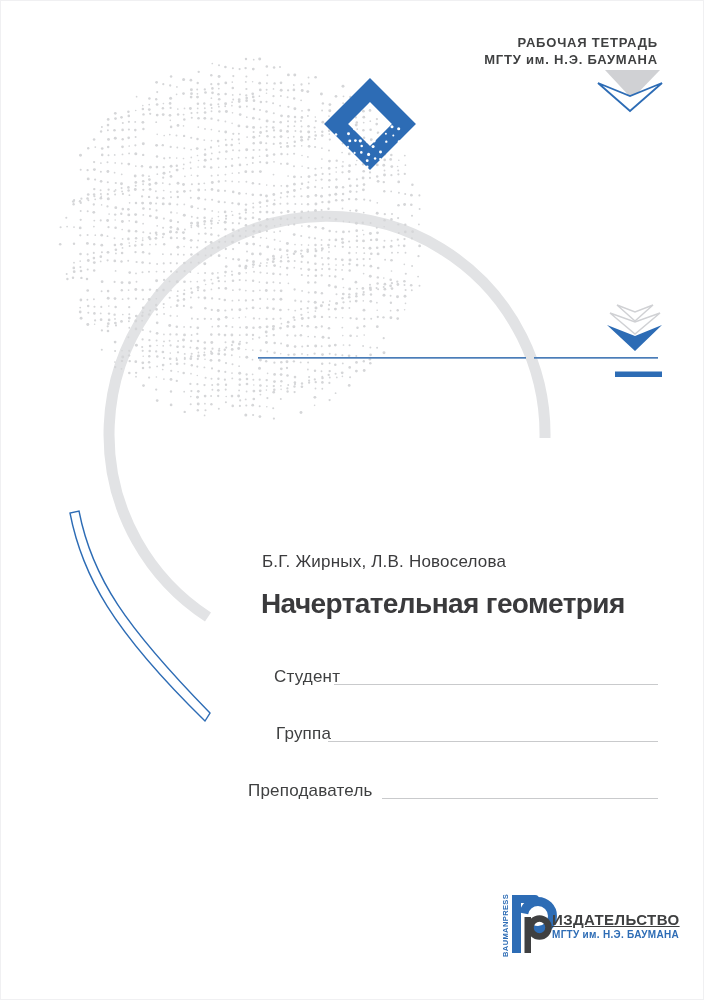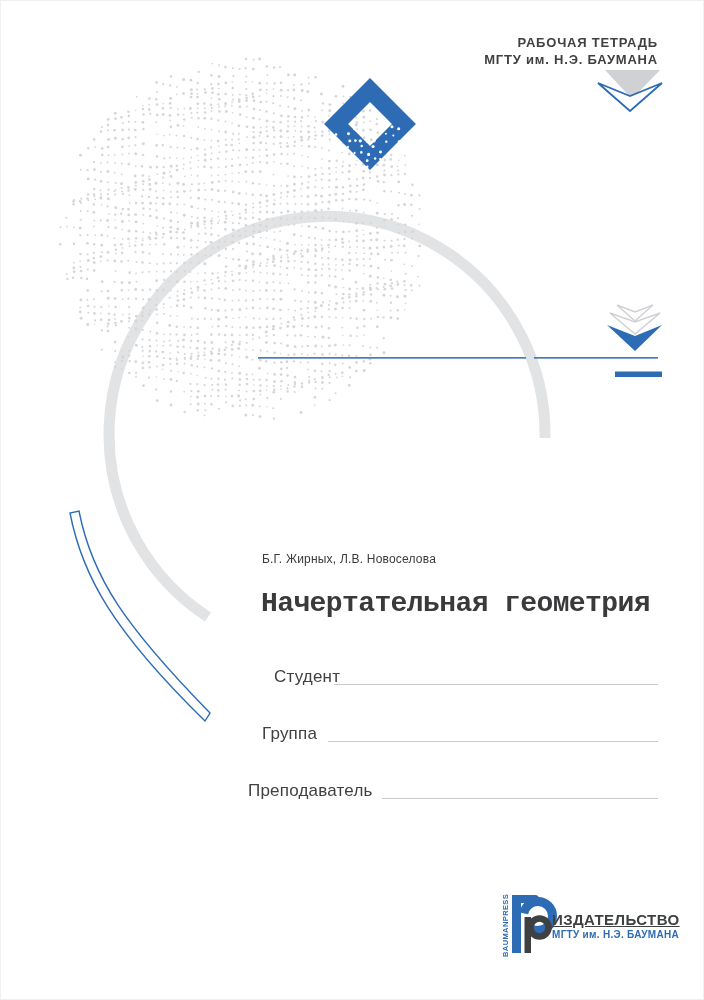--- a/index.html
+++ b/index.html
@@ -17,25 +17,25 @@
     font-family:"Liberation Sans",sans-serif;
     box-shadow:inset 0 0 0 1px #f0f0f2;
   }
   .art{position:absolute;left:0;top:0;}
   .hdr{
     position:absolute;right:46px;top:34px;text-align:right;
     color:var(--dark);font-size:13px;font-weight:bold;letter-spacing:0.8px;line-height:17px;
   }
   .authors{
     position:absolute;left:262px;top:552px;
-    color:#3b3b3d;font-size:12px;letter-spacing:0.2px;
+    color:#3b3b3d;font-size:17px;letter-spacing:0.2px;
   }
   .title{
     position:absolute;left:261px;top:588px;
-    color:#3a3a3c;font-size:28px;font-weight:bold;letter-spacing:-0.6px;font-family:Liberation Mono, monospace;
+    color:#3a3a3c;font-size:28px;font-weight:bold;letter-spacing:-0.6px;
   }
   .field-label{
     position:absolute;color:var(--dark);font-size:17px;letter-spacing:0.2px;
   }
   .field-line{
     position:absolute;height:0;border-bottom:1px solid var(--field-line);
   }
   .imprint{
     position:absolute;left:552px;top:911px;color:var(--dark);
     font-size:15px;font-weight:bold;letter-spacing:0.4px;white-space:nowrap;text-decoration:underline;
@@ -1912,21 +1912,21 @@
     <div>РАБОЧАЯ ТЕТРАДЬ</div>
     <div>МГТУ им. Н.Э. БАУМАНА</div>
   </div>
 
   <div class="authors">Б.Г. Жирных, Л.В. Новоселова</div>
   <div class="title">Начертательная геометрия</div>
 
   <div class="field-label" style="left:274px;top:667px">Студент</div>
   <div class="field-line" style="left:334px;top:684px;width:324px"></div>
 
-  <div class="field-label" style="left:262px;top:724px">Группа</div>
+  <div class="field-label" style="left:276px;top:724px">Группа</div>
   <div class="field-line" style="left:328px;top:741px;width:330px"></div>
 
   <div class="field-label" style="left:248px;top:781px">Преподаватель</div>
   <div class="field-line" style="left:382px;top:798px;width:276px"></div>
 
   <div class="imprint">ИЗДАТЕЛЬСТВО</div>
   <div class="university">МГТУ им. Н.Э. БАУМАНА</div>
 
 </div>
 

